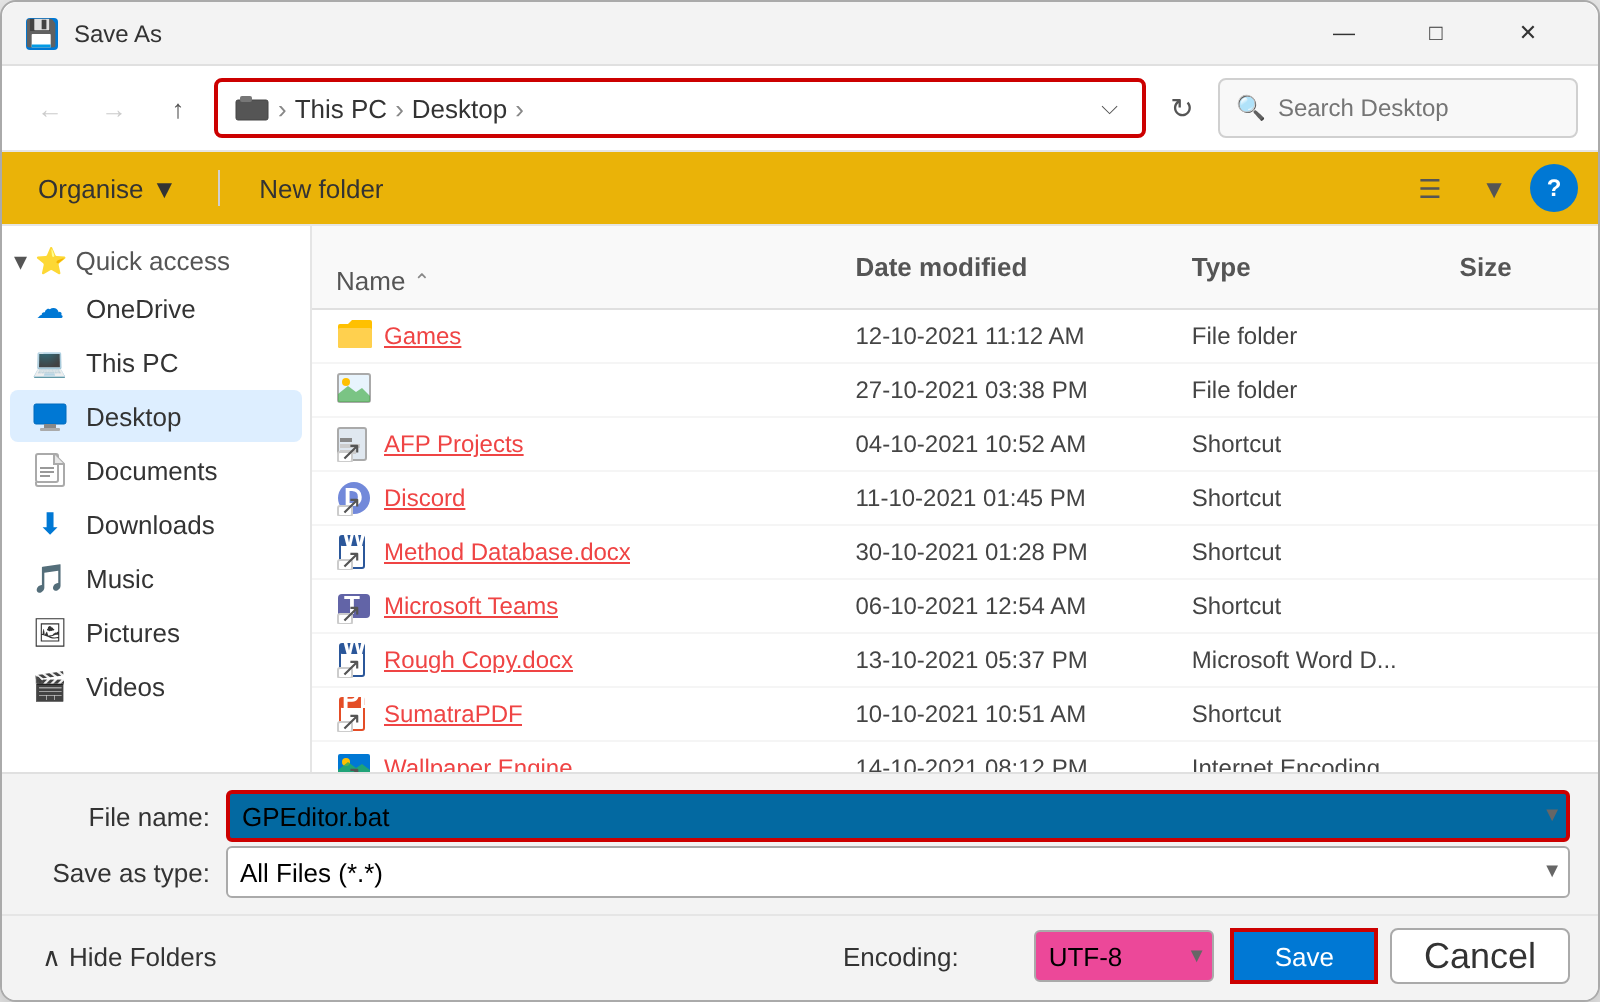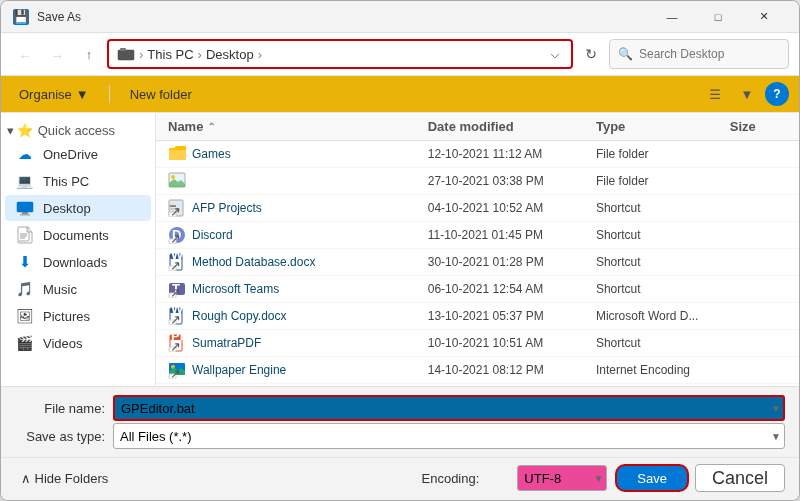--- a/index.html
+++ b/index.html
@@ -173,38 +173,38 @@
       background: #fff;
     }
     .filelist-header {
       display: flex;
       align-items: center;
       padding: 4px 8px;
       background: #f9f9f9;
       border-bottom: 1px solid #e0e0e0;
       position: sticky; top: 0;
     }
-    .col-name { flex: 2.2; font-size: 12px; font-weight: 700; color: #555; padding: 2px 4px; display: flex; align-items: center; gap: 4px; }
+    .col-name { flex: 2.2; font-size: 12px; font-weight: 400; color: #555; padding: 2px 4px; display: flex; align-items: center; gap: 4px; margin-top: 14px; }
     .col-date { flex: 1.4; font-size: 12px; font-weight: 600; color: #555; padding: 2px 4px; }
     .col-type { flex: 1.1; font-size: 12px; font-weight: 600; color: #555; padding: 2px 4px; }
     .col-size { flex: 0.5; font-size: 12px; font-weight: 600; color: #555; padding: 2px 4px; }
     
     .sort-arrow { color: #888; font-size: 10px; }
 
     .file-row {
       display: flex;
       align-items: center;
       padding: 3px 8px;
       cursor: pointer;
       border-bottom: 1px solid #f5f5f5;
       min-height: 26px;
     }
     .file-name-cell { flex: 2.2; display: flex; align-items: center; gap: 6px; padding: 1px 4px; }
     .file-icon { width: 18px; height: 18px; flex-shrink: 0; }
-    .file-label { font-size: 12px; color: #0c4a6e; white-space: nowrap; overflow: hidden; text-overflow: ellipsis; }
+    .file-label { font-size: 12px; color: #ef4444; white-space: nowrap; overflow: hidden; text-overflow: ellipsis; text-decoration: underline; }
     .file-date { flex: 1.4; font-size: 12px; color: #444; padding: 1px 4px; }
     .file-type { flex: 1.1; font-size: 12px; color: #444; padding: 1px 4px; white-space: nowrap; overflow: hidden; text-overflow: ellipsis; }
     .file-size { flex: 0.5; font-size: 12px; color: #444; padding: 1px 4px; }
 
     
     .bottom-area {
       background: #f3f3f3;
       border-top: 1px solid #e0e0e0;
       padding: 8px 14px 6px 14px;
     }
@@ -266,21 +266,21 @@
       height: 26px; border: 1px solid #aaa; border-radius: 3px;
       padding: 2px 20px 2px 6px; font-size: 13px; background: #ec4899;
       appearance: none; cursor: pointer; min-width: 90px; outline: none; margin-left: 32px;
     }
     .select-wrap { position: relative; display: inline-flex; align-items: center; }
     .select-chevron { position: absolute; right: 4px; font-size: 10px; color: #666; pointer-events: none; }
     
     .footer-right { display: flex; align-items: center; gap: 6px; }
     .save-btn {
       height: 28px; padding: 0 20px;
-      background: #0078d4; color: white; border: none; border-radius: 10px;
+      background: #0078d4; color: white; border: none; border-radius: 0;
       cursor: pointer; font-size: 13px; font-weight: 500;
       border: 2px solid #cc0000;
     }
     .cancel-btn {
       height: 28px; padding: 0 16px;
       background: #fff; color: #333; border: 1px solid #aaa; border-radius: 4px;
       cursor: pointer; font-size: 18px;
     }
     
     

